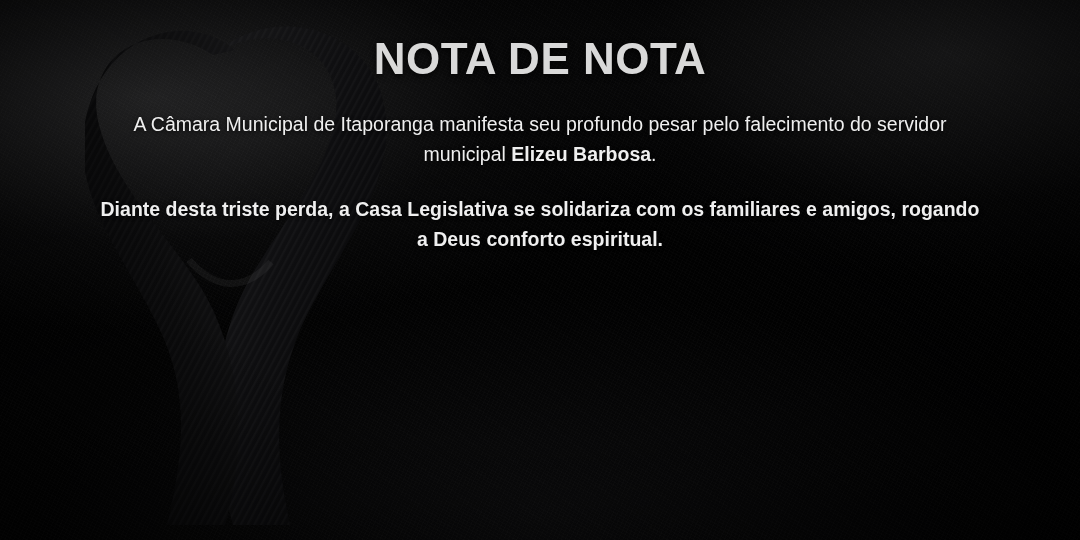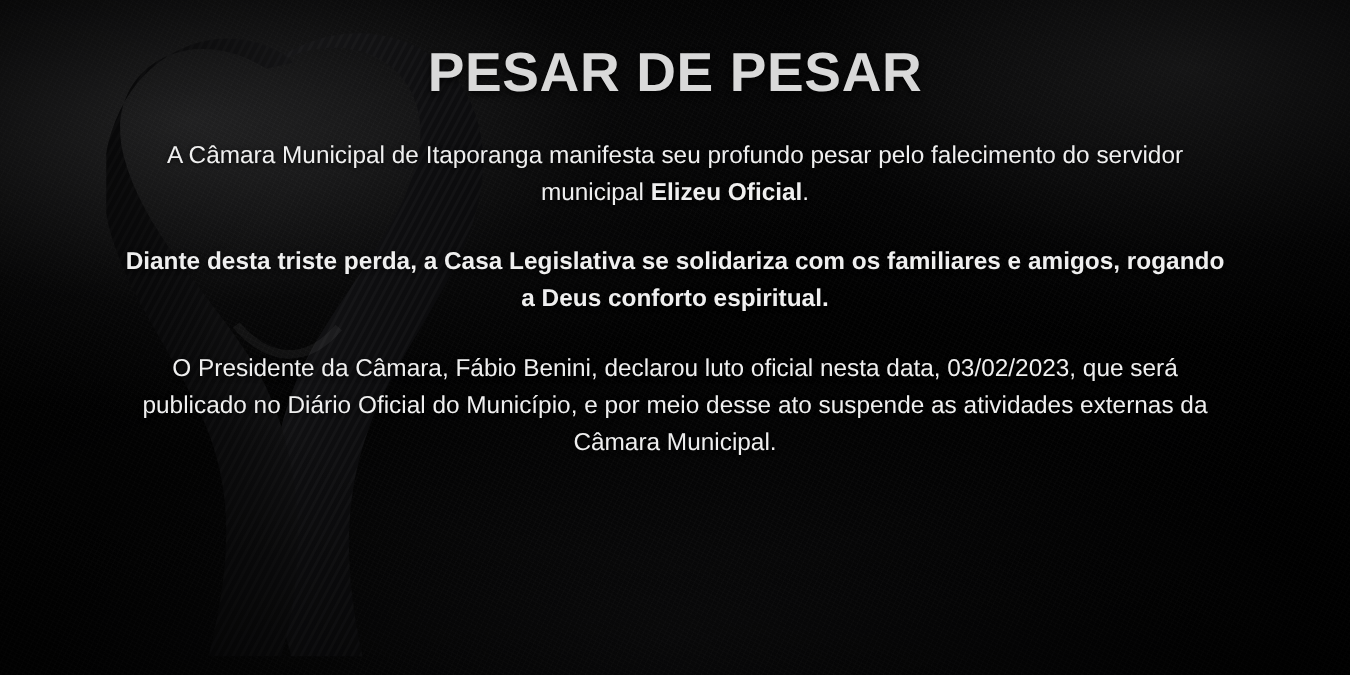--- a/index.html
+++ b/index.html
@@ -110,23 +110,22 @@
       <path d="M128 45 C 66 5, -4 45, 14 115 C 32 185, 100 240, 128 300 C 162 375, 158 450, 140 515 L 82 515 C 100 440, 104 380, 74 318 C 38 242, -22 178, 4 96 C 28 20, 106 2, 150 40 Z" fill="url(#ribB)"></path>
       <path d="M128 45 C 66 5, -4 45, 14 115 C 32 185, 100 240, 128 300 C 162 375, 158 450, 140 515 L 82 515 C 100 440, 104 380, 74 318 C 38 242, -22 178, 4 96 C 28 20, 106 2, 150 40 Z" fill="url(#rib-rib)" opacity="0.5"></path>
 
       <path d="M104 250 C 130 280, 160 282, 186 252" stroke="rgba(255,255,255,0.05)" stroke-width="7" fill="none"></path>
     </svg>
   </div>
 
   <div class="vignette"></div>
 
   <div class="content">
-    <h1 class="title">PESAR DE PESAR</h1>
+    <h1 class="title">NOTA DE NOTA</h1>
 
     <p class="para p1">
-      <span>A Câmara Municipal de Itaporanga manifesta seu profundo pesar pelo falecimento do servidor municipal </span><b>Elizeu Oficial</b><span>.</span>
+      <span>A Câmara Municipal de Itaporanga manifesta seu profundo pesar pelo falecimento do servidor municipal </span><b>Elizeu Barbosa</b><span>.</span>
     </p>
 
     <p class="para p2">Diante desta triste perda, a Casa Legislativa se solidariza com os familiares e amigos, rogando a Deus conforto espiritual.</p>
 
-    <p class="para p3">O Presidente da Câmara, Fábio Benini, declarou luto oficial nesta data, 03/02/2023, que será publicado no Diário Oficial do Município, e por meio desse ato suspende as atividades externas da Câmara Municipal.</p>
   </div>
 </div>
 
 </body></html>

